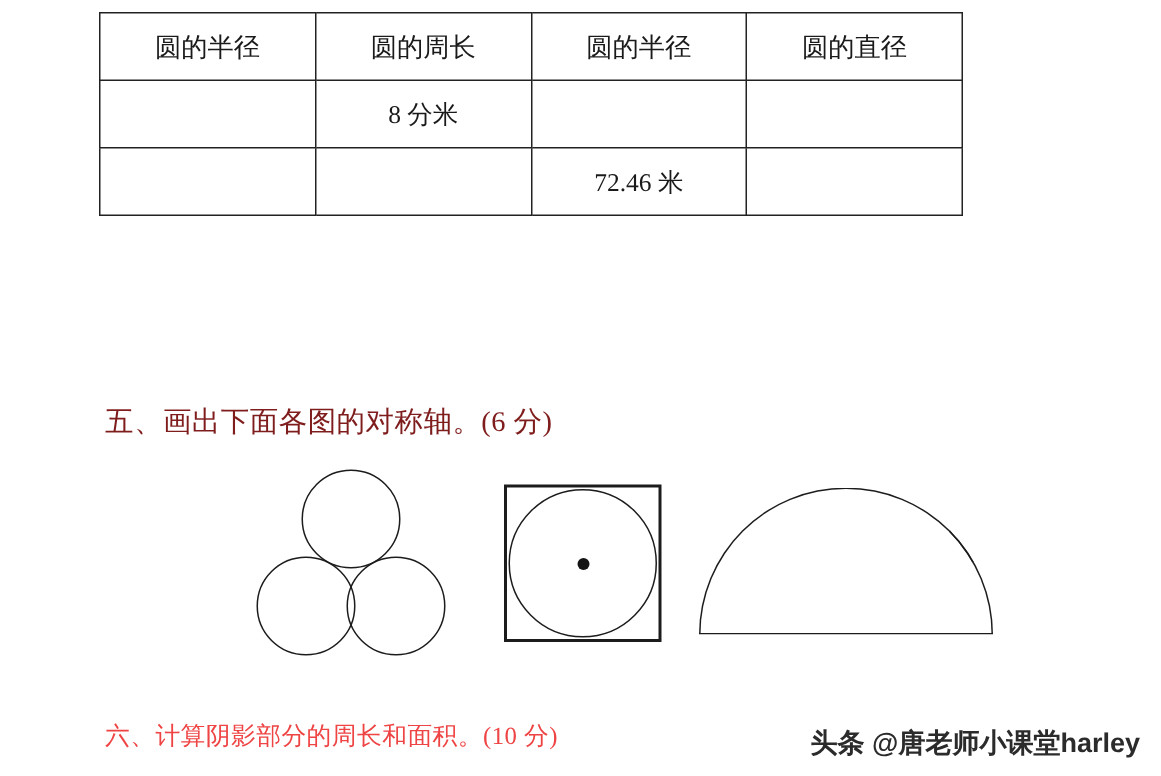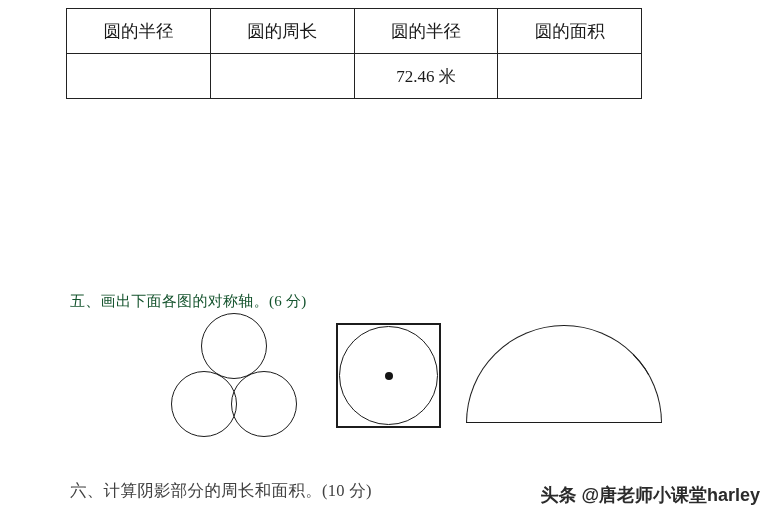--- a/index.html
+++ b/index.html
@@ -40,24 +40,23 @@
   }
   table.geom th {
     font-size: 17.5px;
   }
 
   
   .section-five-title {
     position: absolute;
     left: 70px;
     top: 268px;
-    font-size: 15px;
+    font-size: 19px;
     letter-spacing: 0.3px;
-    color: #14532d;
-    margin-top: 24px;
+    color: #7f1d1d;
   }
 
   .figures {
     position: absolute;
     left: 66px;
     top: 305px;
     width: 640px;
     height: 135px;
   }
 
@@ -126,21 +125,21 @@
     background: transparent;
   }
 
   
   .section-six-title {
     position: absolute;
     left: 70px;
     top: 480px;
     font-size: 16.5px;
     letter-spacing: 0.3px;
-    color: #404040;
+    color: #ef4444;
   }
 
   
   .watermark {
     position: absolute;
     right: 14px;
     bottom: 10px;
     font-family: "Liberation Sans", "DejaVu Sans", sans-serif;
     font-size: 18px;
     font-weight: bold;
@@ -151,24 +150,30 @@
 </head>
 <body>
 
 <div class="table-wrap">
   <table class="geom">
     <thead>
       <tr>
         <th>圆的半径</th>
         <th>圆的周长</th>
         <th>圆的半径</th>
-        <th>圆的面积</th>
+        <th>圆的直径</th>
       </tr>
     </thead>
     <tbody>
+      <tr>
+        <td></td>
+        <td>8 分米</td>
+        <td></td>
+        <td></td>
+      </tr>
       <tr>
         <td></td>
         <td></td>
         <td>72.46 米</td>
         <td></td>
       </tr>
     </tbody>
   </table>
 </div>
 

